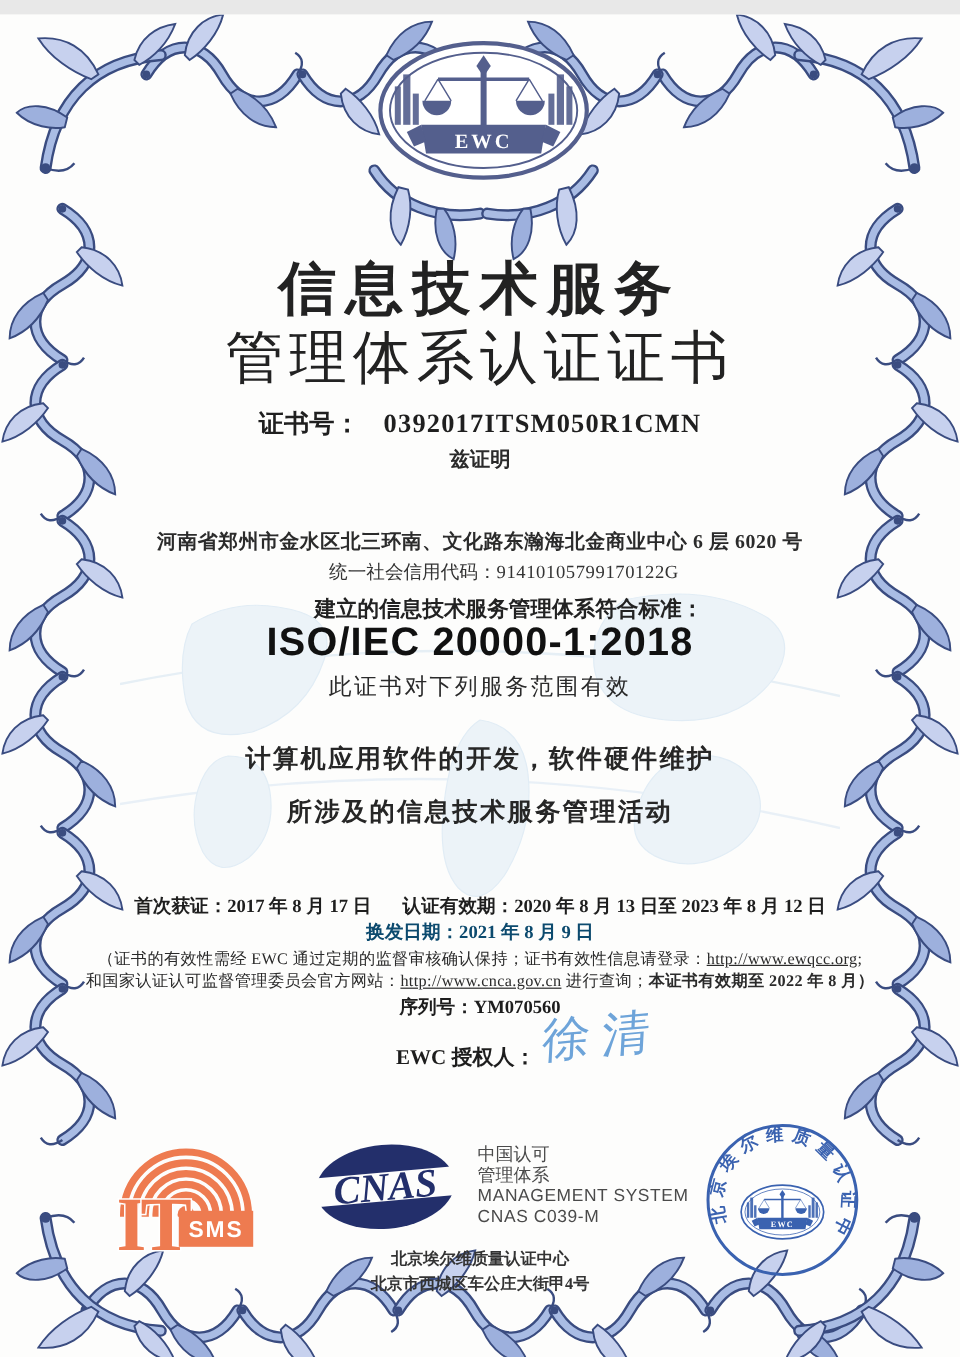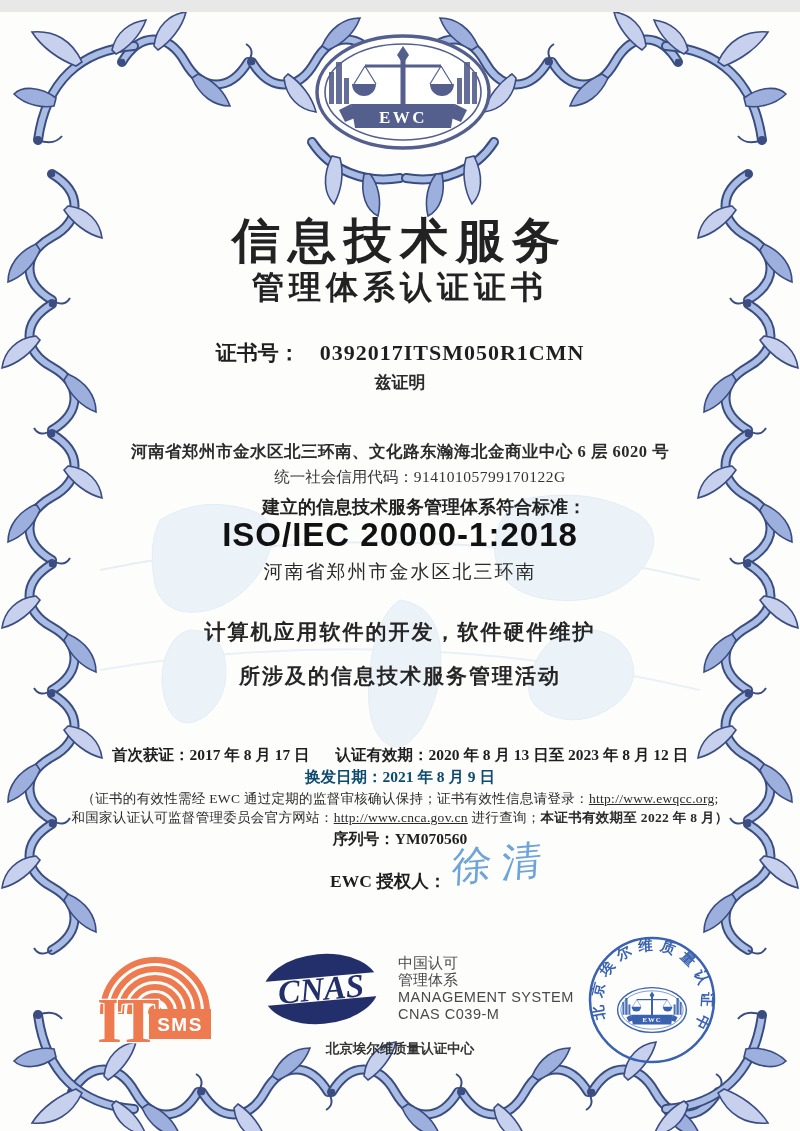--- a/index.html
+++ b/index.html
@@ -12,21 +12,21 @@
   .content{position:absolute;inset:0;z-index:2;}
   
   .vb{stroke:#3a4c80;stroke-width:10;fill:none;stroke-linecap:round;}
   .vf{stroke:#a9bce4;stroke-width:6;fill:none;stroke-linecap:round;}
   .leafL{fill:#c7d1ee;stroke:#3a4c80;stroke-width:1.6;}
   .leafD{fill:#9db0dd;stroke:#3a4c80;stroke-width:1.6;}
   .dot{fill:#3a4c80;}
   .curl{stroke:#3a4c80;stroke-width:2;fill:none;}
   
   .title1{top:197px;font-family:"DejaVu Sans","Liberation Sans",sans-serif;font-size:48px;font-weight:900;letter-spacing:8px;color:#222;}
-  .title2{top:254px;font-family:"DejaVu Sans","Liberation Sans",sans-serif;font-size:32px;font-weight:700;letter-spacing:5px;color:#222;}
+  .title2{top:254px;font-family:"DejaVu Sans","Liberation Sans",sans-serif;font-size:48px;font-weight:400;letter-spacing:5px;color:#222;}
   .certline{top:327px;font-size:21px;font-weight:bold;color:#1f1f1f;}
   .certline .num{font-family:"Liberation Serif",serif;font-size:22px;letter-spacing:1px;margin-left:20px;}
   .attest{top:359px;font-size:17px;font-weight:bold;}
   .company{top:380px;font-size:36px;font-weight:600;letter-spacing:3px;color:#262626;}
   .address{top:429px;font-size:16.5px;font-weight:bold;letter-spacing:.5px;}
   .credit{top:455px;font-size:15.5px;color:#333;padding-left:20px;}
   .credit .num{font-family:"Liberation Serif",serif;letter-spacing:.5px;}
   .std-intro{top:483px;font-size:18px;font-weight:bold;color:#222;padding-left:24px;}
   .iso{top:504px;font-family:"Liberation Sans","DejaVu Sans",sans-serif;font-size:33px;font-weight:bold;letter-spacing:1px;color:#111;}
   .scope-intro{top:547px;font-size:19px;letter-spacing:2px;color:#2a2a2a;}
@@ -165,21 +165,21 @@
 
     <div class="abs attest">兹证明</div>
     <div class="abs address">河南省郑州市金水区北三环南、文化路东瀚海北金商业中心 6 层 6020 号</div>
 
     <div class="abs credit">
       <span>统一社会信用代码：</span><span class="num">91410105799170122G</span>
     </div>
 
     <div class="abs std-intro">建立的信息技术服务管理体系符合标准：</div>
     <div class="abs iso">ISO/IEC 20000-1:2018</div>
-    <div class="abs scope-intro">河南省郑州市金水区北三环南</div>
+    <div class="abs scope-intro">此证书对下列服务范围有效</div>
     <div class="abs scope2">所涉及的信息技术服务管理活动</div>
     <div class="abs scope1">计算机应用软件的开发，软件硬件维护</div>
 
     <div class="abs dates">
       <span>首次获证：</span><span>2017 年 8 月 17 日</span><span class="gap"></span><span>认证有效期：</span><span>2020 年 8 月 13 日至 2023 年 8 月 12 日</span>
     </div>
     <div class="abs reissue">
       <span>换发日期：</span><span>2021 年 8 月 9 日</span>
     </div>
 
@@ -240,16 +240,17 @@
       <circle r="62" fill="none" stroke="currentColor" stroke-width="2.5"></circle>
       <path id="sealArc" d="M-39.4,30.8 A50,50 0 1 1 39.4,30.8" fill="none"></path>
       <text font-family="Liberation Serif, serif" font-size="14.5" font-weight="bold" letter-spacing="6.5" fill="currentColor">
         <textPath href="#sealArc" startOffset="14">北京埃尔维质量认证中心</textPath>
       </text>
       <use href="#ewc-emblem" transform="translate(0,10) scale(0.40)"></use>
     </svg>
 
     <div class="abs org">
       <div>北京埃尔维质量认证中心</div>
+      <div>北京市西城区车公庄大街甲4号</div>
     </div>
 
   </div>
 </div>
 
 </body></html>

